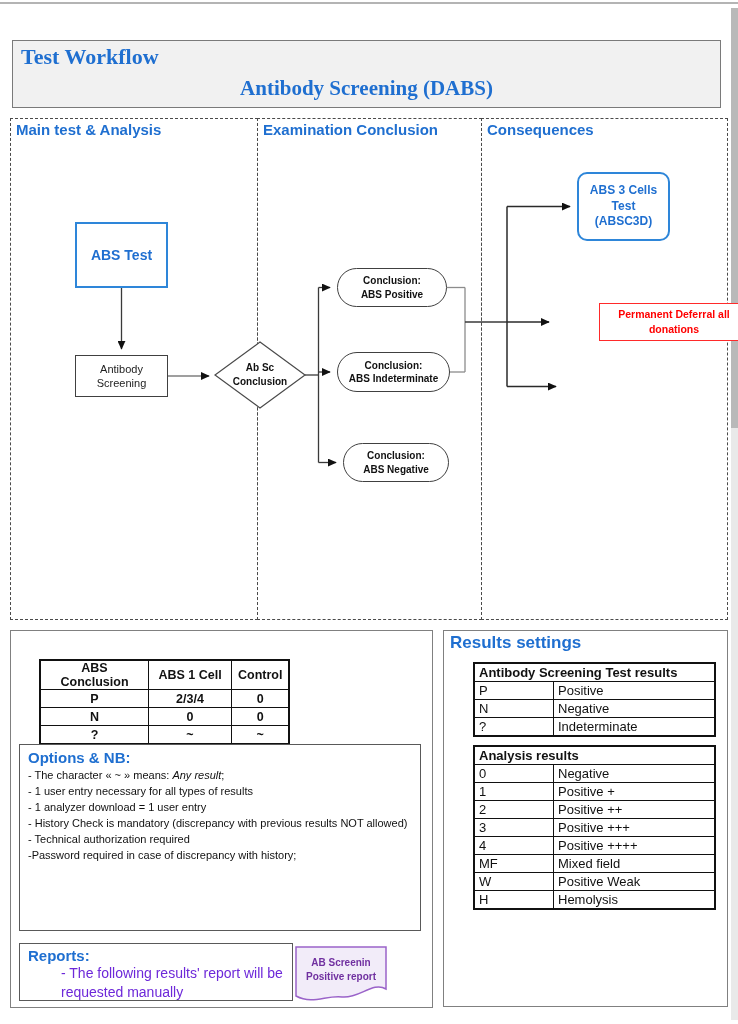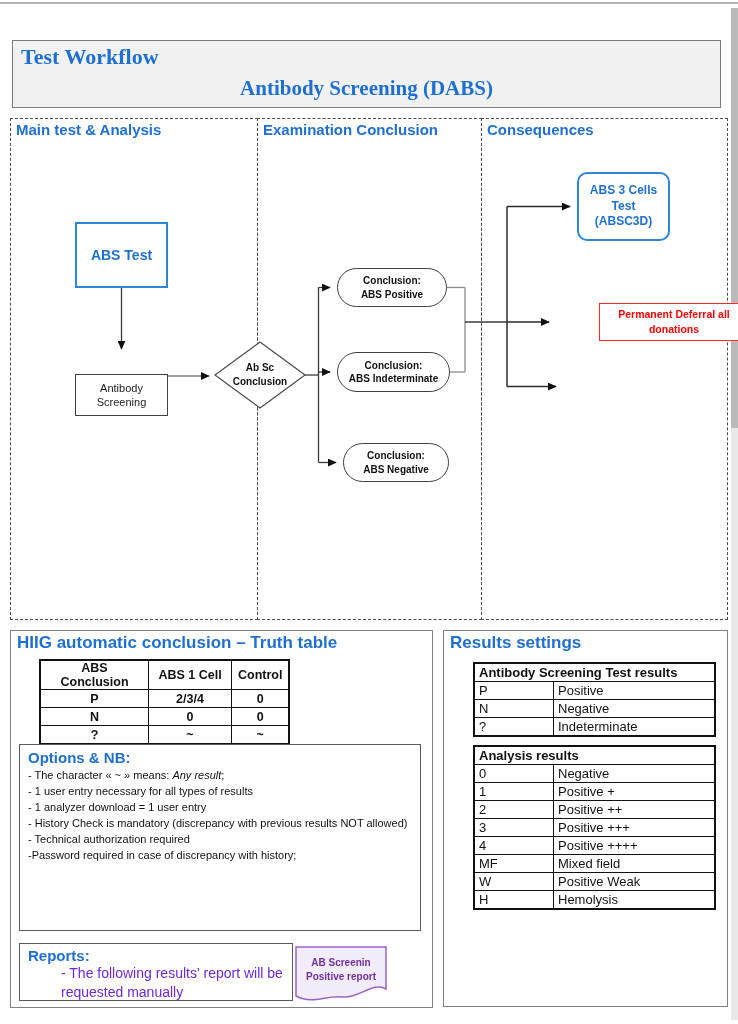--- a/index.html
+++ b/index.html
@@ -28,21 +28,21 @@
 
   .overlay { position:absolute; left:0; top:0; width:738px; height:1024px; z-index:2; pointer-events:none; }
 
   
   .shape { position:absolute; box-sizing:border-box; background:#ffffff; z-index:3;
     display:flex; align-items:center; justify-content:center; text-align:center; }
   .prewrap { white-space:pre-line; }
   .abs-test { left:75px; top:222px; width:93px; height:66px; border:2px solid #2e86d9;
     color:#1f6fd0; font-weight:bold; font-size:14px; }
   .antibody { left:75px; top:355px; width:93px; height:42px; border:1px solid #404040;
-    color:#1d1d1d; font-size:11px; line-height:1.3;margin-top:19px; }
+    color:#1d1d1d; font-size:11px; line-height:1.3; }
   .diamond-label { left:218px; top:361px; width:84px; background:transparent; border:none;
     font-weight:bold; font-size:10px; line-height:1.35; color:#111; }
   .stadium { border:1px solid #404040; border-radius:20px; font-weight:bold; font-size:10px;
     line-height:1.35; color:#111; }
   .st-pos { left:337px; top:268px; width:110px; height:39px; }
   .st-ind { left:337px; top:352px; width:113px; height:40px; }
   .st-neg { left:343px; top:443px; width:106px; height:39px; }
   .abs3 { left:577px; top:172px; width:93px; height:69px; border:2px solid #2e86d9; border-radius:10px;
     color:#1f6fd0; font-weight:bold; font-size:12px; line-height:1.3; }
   .redbox { border:1px solid #ff2a2a; color:#ff0000; font-weight:bold; font-size:10.5px; line-height:1.4;margin-left:43px; }
@@ -148,21 +148,20 @@
 ABS Indeterminate</div>
   <div class="shape stadium st-neg prewrap">Conclusion:
 ABS Negative</div>
   <div class="shape abs3 prewrap">ABS 3 Cells
 Test
 (ABSC3D)</div>
   <div class="shape redbox permanent prewrap">Permanent Deferral all
 donations</div>
 
   <div class="panel panel-left">
-    <div class="panel-title">HIIG automatic conclusion – Truth table</div>
 
     <table class="truth-table">
       <tbody>
           <tr>
         <th class="tt-c0">ABS Conclusion</th>
         <th class="tt-c1">ABS 1 Cell</th>
         <th class="tt-c2">Control</th>
       </tr>
       <tr>
         <td>P</td>

